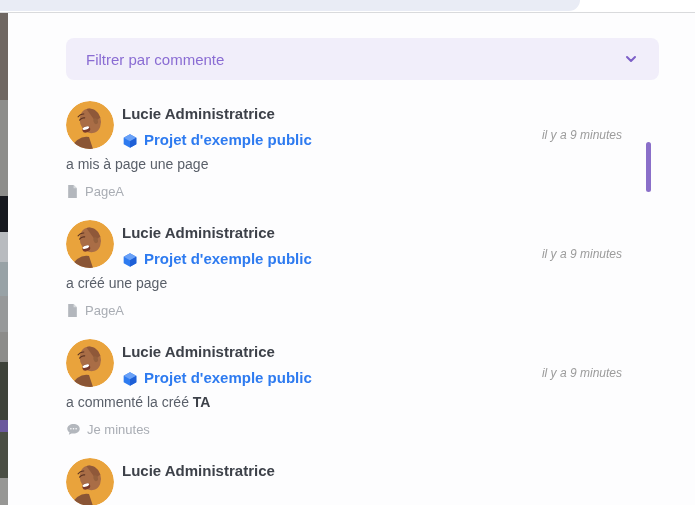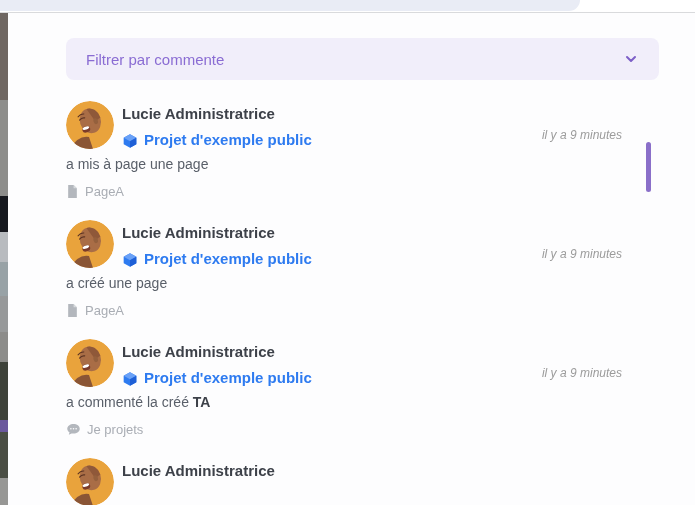--- a/index.html
+++ b/index.html
@@ -226,21 +226,21 @@
     <div class="item-target">
 
       <span style="display:flex;">
         <svg width="15" height="15" viewBox="0 0 24 24">
           <path d="M12 3 C6.5 3 2 6.4 2 10.6 c0 2.4 1.4 4.5 3.6 5.9 L4.5 20.5 l4.4 -2.3 c1 .2 2 .3 3.1 .3 5.5 0 10 -3.4 10 -7.9 S17.5 3 12 3 Z" fill="#b3b7bd"></path>
           <circle cx="7.8" cy="10.8" r="1.3" fill="#fdfdfe"></circle>
           <circle cx="12" cy="10.8" r="1.3" fill="#fdfdfe"></circle>
           <circle cx="16.2" cy="10.8" r="1.3" fill="#fdfdfe"></circle>
         </svg>
       </span>
-      <span>Je projets</span>
+      <span>Je minutes</span>
     </div>
   </div>
 
   <div class="activity-item">
     <div class="item-header">
       <div class="avatar">
         <svg width="48" height="48" viewBox="0 0 48 48">
           <defs></defs>
           <circle cx="24" cy="24" r="24" fill="#e9a33c"></circle>
           <path d="M4 48 Q12 34 23 36 L27 48 Z" fill="#8a5535"></path>

